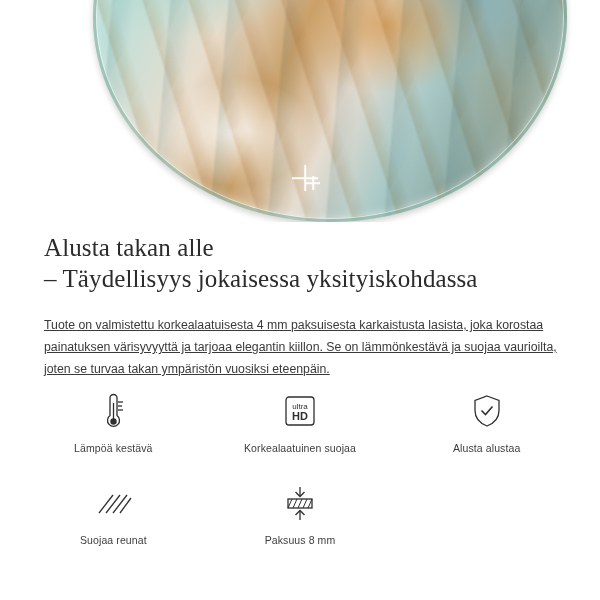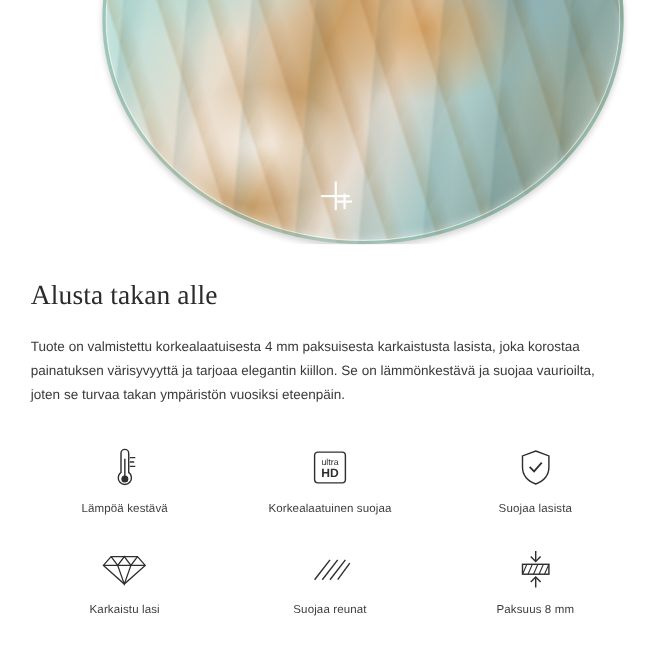--- a/index.html
+++ b/index.html
@@ -82,58 +82,58 @@
   .sparkle::after  { width: 1.5px; height: 26px; }
   .sparkle.s1 { left: 292px; top: 165px; }
   .sparkle.s2 { left: 306px; top: 176px; width: 14px; height: 14px; }
   .sparkle.s2::before { width: 14px; }
   .sparkle.s2::after { height: 14px; }
 
   
   .content {
     position: absolute;
     top: 232px;
-    left: 28px;
+    left: 44px;
     width: 540px;
-    margin-top: 21px;
   }
   .headline {
     font-family: "Liberation Serif", serif;
     font-size: 25px;
     line-height: 31px;
     color: #2b2b2b;
     font-weight: 400;
     letter-spacing: 0.1px;
   }
   .headline .line2 { display: block; }
   .body-copy {
     margin-top: 20px;
     font-size: 12.3px;
     line-height: 22px;
     color: #3a3a3a;
     width: 528px;
     text-align: left;
+    text-decoration: underline;
   }
 
   
   .features {
     position: absolute;
     top: 390px;
     left: 20px;
     width: 560px;
     display: grid;
     grid-template-columns: repeat(3, 1fr);
     grid-template-rows: 78px 78px;
     row-gap: 14px;
   }
   .feature {
     display: flex;
     flex-direction: column;
     align-items: center;
-    justify-content: flex-end;
+    justify-content: flex-start;
   }
   .feature-icon {
     height: 44px;
     display: flex;
     align-items: center;
     justify-content: center;
   }
   .feature-label {
     margin-top: 8px;
     font-size: 10.5px;
@@ -151,20 +151,21 @@
   <div class="hero">
     <div class="hero-disc"></div>
     <div class="hero-edge"></div>
     <div class="sparkle s1"></div>
     <div class="sparkle s2"></div>
   </div>
 
   <div class="content">
     <h1 class="headline">
       <span>Alusta takan alle</span>
+      <span class="line2">– Täydellisyys jokaisessa yksityiskohdassa</span>
     </h1>
     <p class="body-copy">Tuote on valmistettu korkealaatuisesta 4 mm paksuisesta karkaistusta lasista, joka korostaa painatuksen värisyvyyttä ja tarjoaa elegantin kiillon. Se on lämmönkestävä ja suojaa vaurioilta, joten se turvaa takan ympäristön vuosiksi eteenpäin.</p>
   </div>
 
   <div class="features">
 
     <div class="feature">
       <div class="feature-icon">
         <svg width="34" height="40" viewBox="0 0 34 40" fill="none" stroke="#2f2f2f" stroke-width="1.3">
           <path d="M14 6a3.5 3.5 0 0 1 7 0v17.5a6 6 0 1 1-7 0V6z"></path>
@@ -189,34 +190,23 @@
       <div class="feature-label">Korkealaatuinen suojaa</div>
     </div>
 
     <div class="feature">
       <div class="feature-icon">
         <svg width="34" height="40" viewBox="0 0 34 40" fill="none" stroke="#2f2f2f" stroke-width="1.3">
           <path d="M17 4l12 4.5v10c0 8-5.5 13-12 15.5C10.5 31.5 5 26.5 5 18.5v-10L17 4z"></path>
           <polyline points="11.5,18.5 15.5,22.5 22.5,14.5" stroke-width="1.6"></polyline>
         </svg>
       </div>
-      <div class="feature-label">Suojaa lasista</div>
-    </div>
-
-    <div class="feature">
-      <div class="feature-icon">
-        <svg width="42" height="36" viewBox="0 0 42 36" fill="none" stroke="#2f2f2f" stroke-width="1.2">
-          <path d="M9 6h24l7 8-19 17L2 14 9 6z"></path>
-          <path d="M2 14h38"></path>
-          <path d="M9 6l6 8 6-8 6 8 6-8"></path>
-          <path d="M15 14l6 17 6-17"></path>
-        </svg>
-      </div>
-      <div class="feature-label">Karkaistu lasi</div>
-    </div>
+      <div class="feature-label">Alusta alustaa</div>
+    </div>
+
 
     <div class="feature">
       <div class="feature-icon">
         <svg width="40" height="34" viewBox="0 0 40 34" fill="none" stroke="#2f2f2f" stroke-width="1.3">
           <path d="M6 26L20 8"></path>
           <path d="M13 26L27 8"></path>
           <path d="M20 26L34 8"></path>
           <path d="M27 26L38 11"></path>
         </svg>
       </div>

